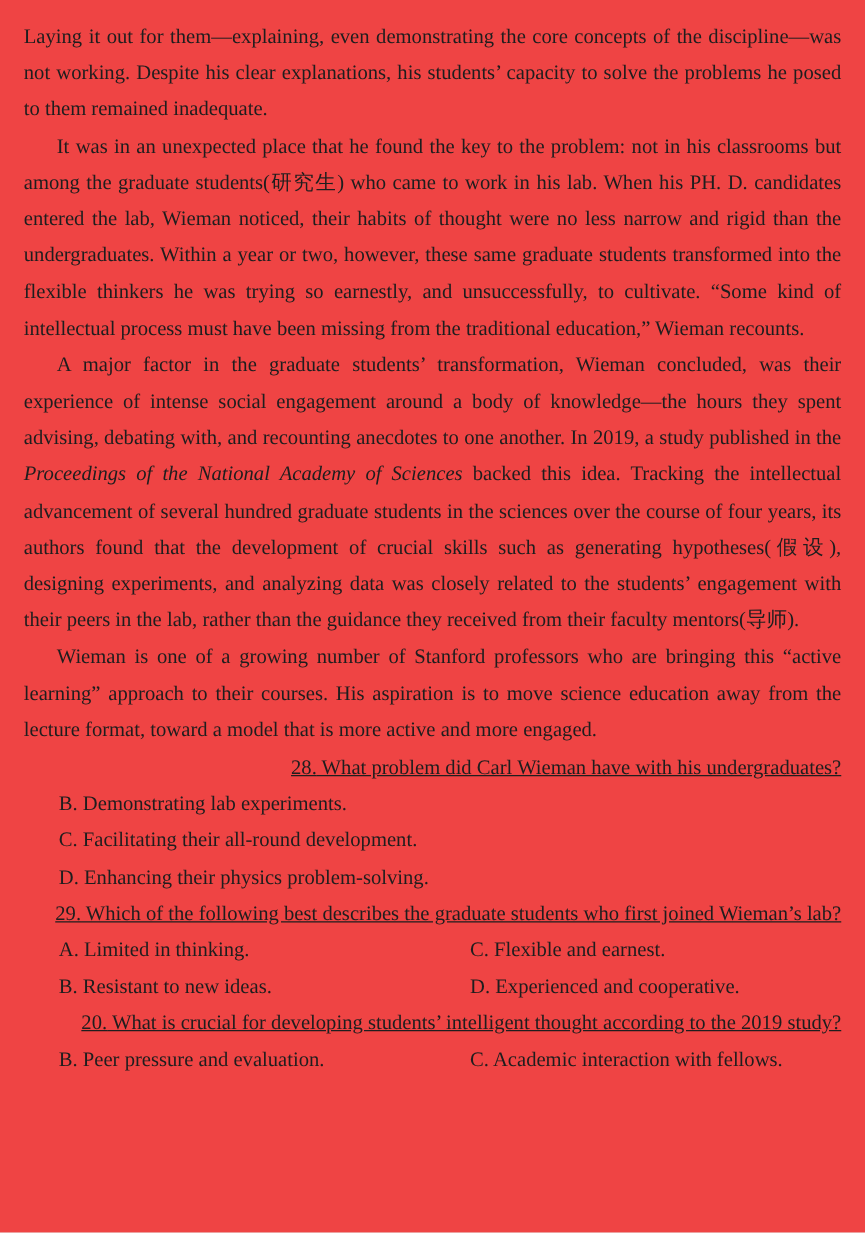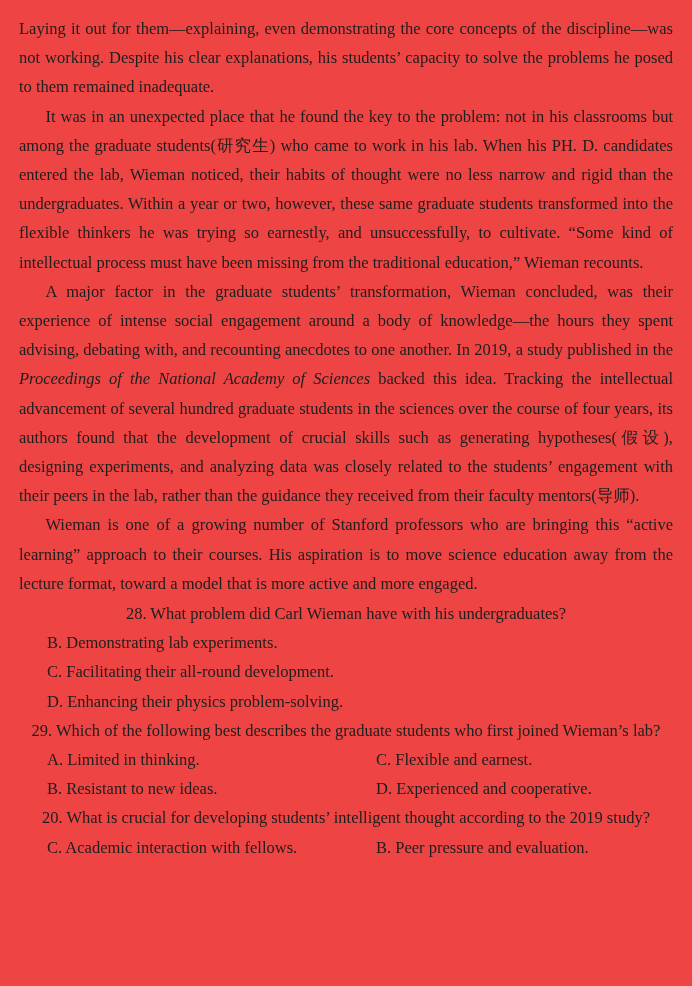--- a/index.html
+++ b/index.html
@@ -32,21 +32,22 @@
     margin-top: 44px;
   }
   .questions {
     margin-top: 1px;
   }
   .question {
     margin: 0;
   }
   .q-head {
     margin: 0;
-    text-align: center;
+    text-align: right;
+    text-decoration: underline;
   }
   .q-num {
     display: inline;
   }
   .options {
     margin-left: 28px;
   }
   .options p.option {
     margin: 0;
     text-align: left;
@@ -83,18 +84,18 @@
         <div class="options cols2">
           <p class="option"><span class="opt-label">A.</span><span> Limited in thinking.</span></p>
           <p class="option"><span class="opt-label">C.</span><span> Flexible and earnest.</span></p>
           <p class="option"><span class="opt-label">B.</span><span> Resistant to new ideas.</span></p>
           <p class="option"><span class="opt-label">D.</span><span> Experienced and cooperative.</span></p>
         </div>
       </div>
       <div class="question">
         <p class="q-head"><span class="q-num">20.</span><span> What is crucial for developing students’ intelligent thought according to the 2019 study?</span></p>
         <div class="options cols2">
+          <p class="option"><span class="opt-label">B.</span><span> Peer pressure and evaluation.</span></p>
           <p class="option"><span class="opt-label">C.</span><span> Academic interaction with fellows.</span></p>
-          <p class="option"><span class="opt-label">B.</span><span> Peer pressure and evaluation.</span></p>
         </div>
       </div>
     </div>
 </div>
 
 </body></html>

